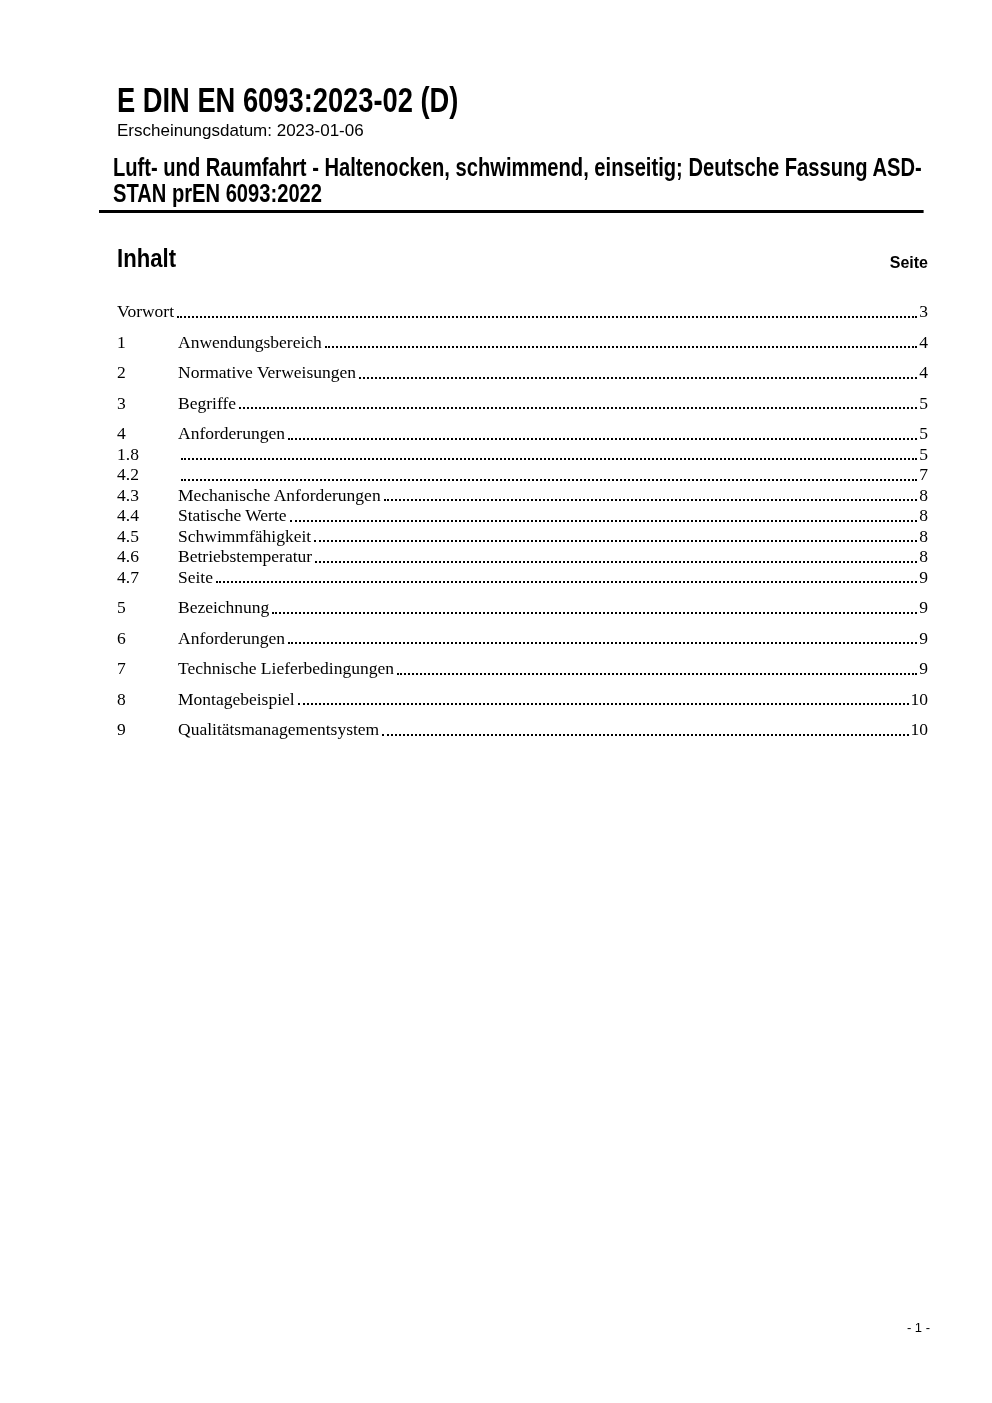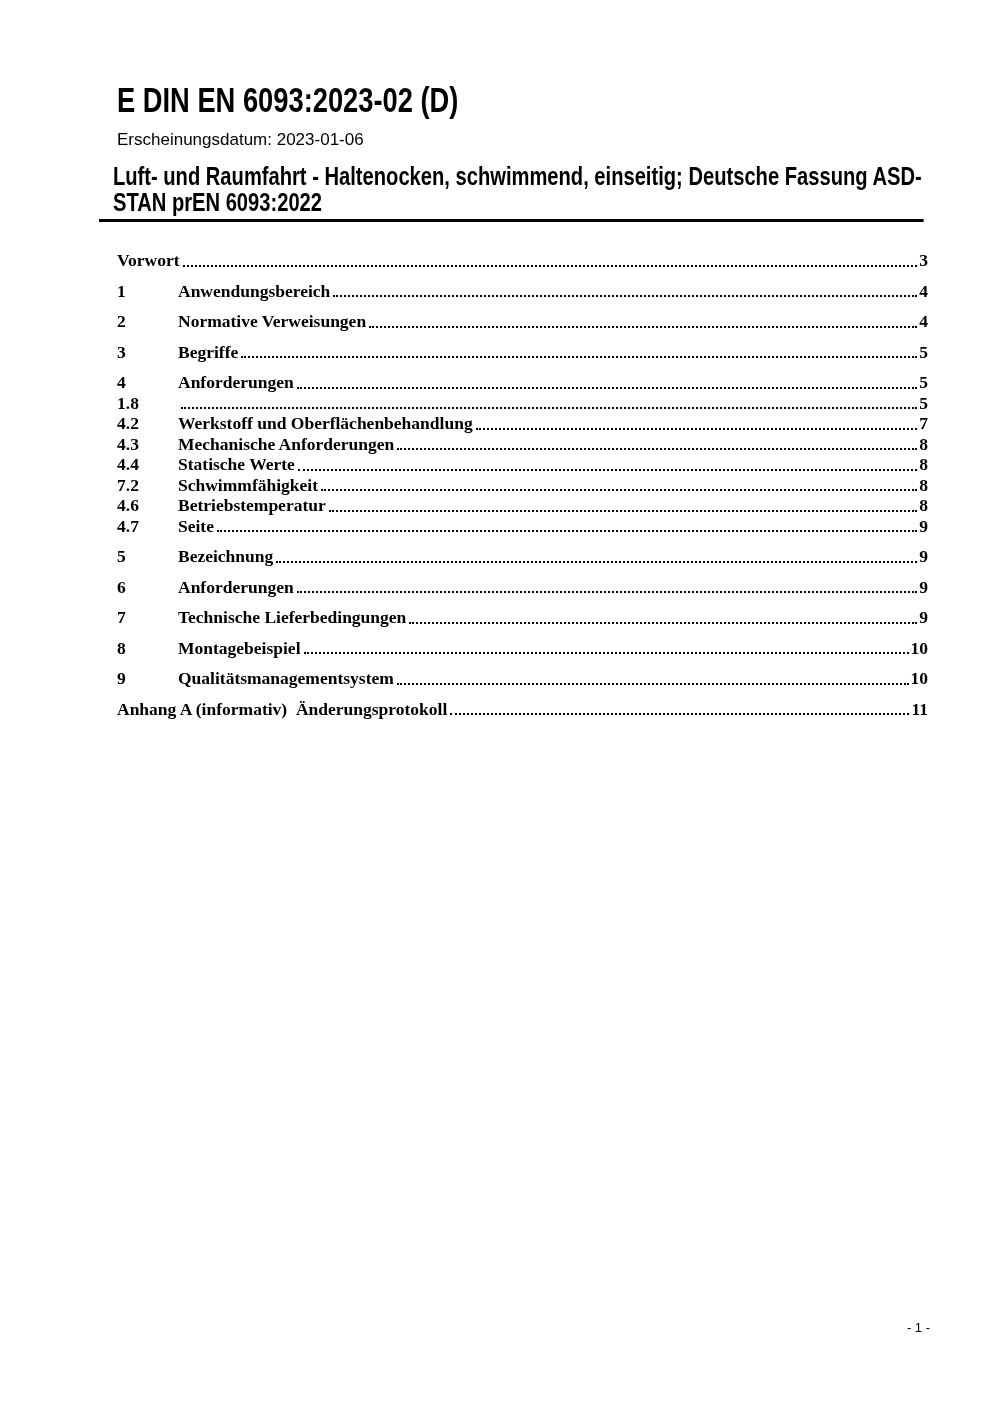--- a/index.html
+++ b/index.html
@@ -23,21 +23,21 @@
   .doc-number {
     margin: 0;
     font-size: 35px;
     line-height: 36px;
     font-weight: bold;
     white-space: nowrap;
     transform: scaleX(0.78);
     transform-origin: 0 50%;
   }
   .release-date {
-    margin-top: 11px;
+    margin-top: 2px;
     font-size: 17px;
     line-height: 22px;
     white-space: nowrap;
   }
   .doc-title {
     margin-top: 12px;
     margin-left: -18px;
     padding: 0 0 4px 18px;
     width: 129%;
     transform: scaleX(0.775);
@@ -67,21 +67,21 @@
   .page-col-label {
     font-size: 16px;
     line-height: 20px;
     font-weight: bold;
   }
 
   
   .toc-list {
     margin-top: 28px;
     font-family: "Liberation Serif", serif;
-    font-weight: bold;
+    font-weight: normal;
     font-size: 17.5px;
   }
   .toc-row {
     display: flex;
     line-height: 20.5px;
   }
   .toc-row.major { margin-top: 10px; }
   .toc-row:first-child { margin-top: 0; }
   .toc-num {
     flex: none;
@@ -121,20 +121,24 @@
 
   <h1 class="doc-number">E DIN EN 6093:2023-02 (D)</h1>
 
   <div class="release-date">Erscheinungsdatum: 2023-01-06</div>
 
   <div class="doc-title">
     <div class="title-line">Luft- und Raumfahrt - Haltenocken, schwimmend, einseitig; Deutsche Fassung ASD-</div>
     <div class="title-line">STAN prEN 6093:2022</div>
   </div>
 
+  <div class="toc-header-row">
+    <span class="toc-heading">Inhalt</span>
+    <span class="page-col-label">Seite</span>
+  </div>
 
   <div class="toc-list">
       <div class="toc-row major no-num">
 
     <span class="toc-label">Vorwort</span>
     <span class="toc-leader"></span>
     <span class="toc-page">3</span>
   </div>
       <div class="toc-row major">
     <span class="toc-num">1</span>
@@ -160,38 +164,37 @@
     <span class="toc-leader"></span>
     <span class="toc-page">5</span>
   </div>
       <div class="toc-row sub">
     <span class="toc-num">1.8</span>
     <span class="toc-leader"></span>
     <span class="toc-page">5</span>
   </div>
       <div class="toc-row sub">
     <span class="toc-num">4.2</span>
-    <span class="toc-label">Werkstoff und Oberflächenbehandlung</span>
     <span class="toc-leader"></span>
     <span class="toc-page">7</span>
   </div>
       <div class="toc-row sub">
     <span class="toc-num">4.3</span>
     <span class="toc-label">Mechanische Anforderungen</span>
     <span class="toc-leader"></span>
     <span class="toc-page">8</span>
   </div>
       <div class="toc-row sub">
     <span class="toc-num">4.4</span>
     <span class="toc-label">Statische Werte</span>
     <span class="toc-leader"></span>
     <span class="toc-page">8</span>
   </div>
       <div class="toc-row sub">
-    <span class="toc-num">7.2</span>
+    <span class="toc-num">4.5</span>
     <span class="toc-label">Schwimmfähigkeit</span>
     <span class="toc-leader"></span>
     <span class="toc-page">8</span>
   </div>
       <div class="toc-row sub">
     <span class="toc-num">4.6</span>
     <span class="toc-label">Betriebstemperatur</span>
     <span class="toc-leader"></span>
     <span class="toc-page">8</span>
   </div>
@@ -224,23 +227,17 @@
     <span class="toc-label">Montagebeispiel</span>
     <span class="toc-leader"></span>
     <span class="toc-page">10</span>
   </div>
       <div class="toc-row major">
     <span class="toc-num">9</span>
     <span class="toc-label">Qualitätsmanagementsystem</span>
     <span class="toc-leader"></span>
     <span class="toc-page">10</span>
   </div>
-      <div class="toc-row major no-num">
-
-    <span class="toc-label">Anhang A (informativ)  Änderungsprotokoll</span>
-    <span class="toc-leader"></span>
-    <span class="toc-page">11</span>
-  </div>
     </div>
 
 </div>
 
 <div class="page-footer">- 1 -</div>
 
 </body></html>

